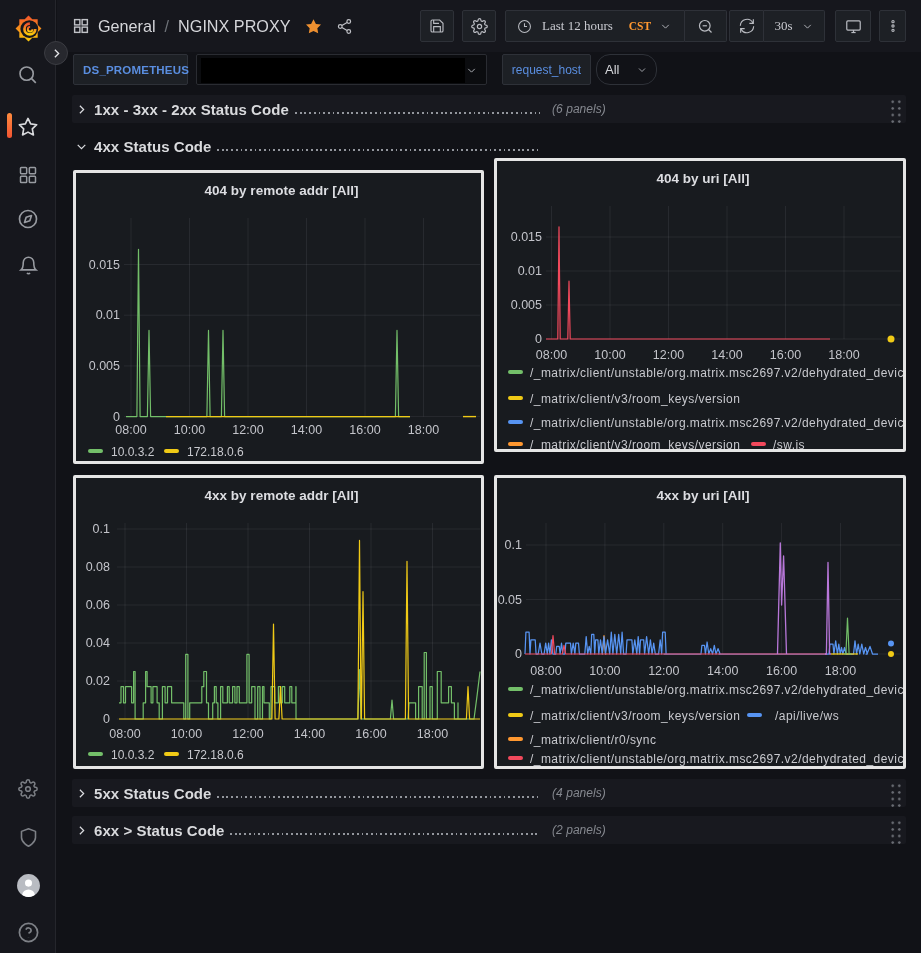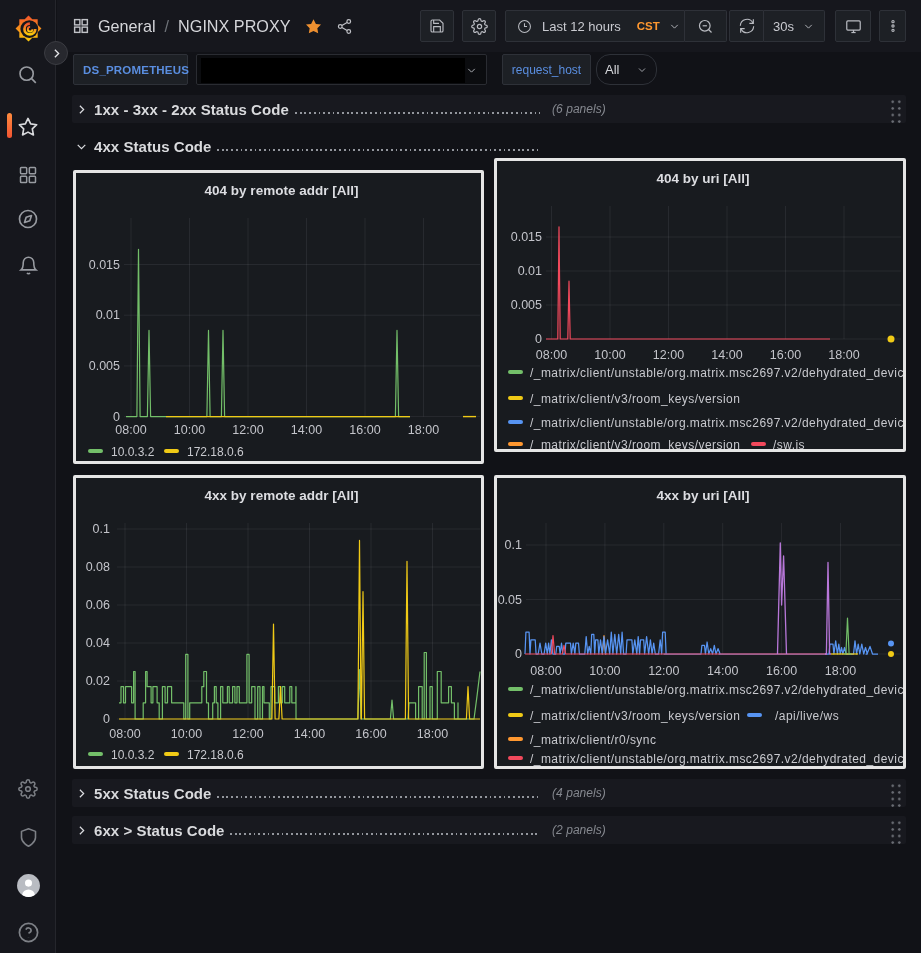--- a/index.html
+++ b/index.html
@@ -29,21 +29,21 @@
 #crumb .sep { color:#6e7278; margin:0 9px; }
 #crumb .star { margin-left:14px; display:flex; }
 #crumb .share { margin-left:14px; display:flex; }
 #crumb .share svg { stroke:#c0c2c7; fill:none; stroke-width:1.7; }
 
 #actions { position:absolute; right:15px; top:10px; height:32px; display:flex; }
 .tbtn { height:32px; background:#1d2025; border:1px solid #2e3138; border-radius:2px;
   display:flex; align-items:center; justify-content:center; color:#c9cad0;
   font-size:13px; }
 .tbtn svg { stroke:#b9bbc1; fill:none; stroke-width:1.7; }
-.grp { display:flex; }
+.grp { display:flex;font-family:Liberation Serif, serif; }
 .grp .tbtn { border-radius:0; border-left-width:0; }
 .grp .tbtn:first-child { border-radius:2px 0 0 2px; border-left-width:1px; }
 .grp .tbtn:last-child { border-radius:0 2px 2px 0; }
 
 
 #submenu { position:absolute; left:57px; top:54px; width:864px; height:32px; }
 .vlabel { position:absolute; height:31px; background:#1d2025; border:1px solid #2e3138;
   border-radius:2px; color:#5a8ee0; font-size:12px;
   display:flex; align-items:center; padding:0 9px; }
 #vinput { position:absolute; left:139px; top:0; width:291px; height:31px;

